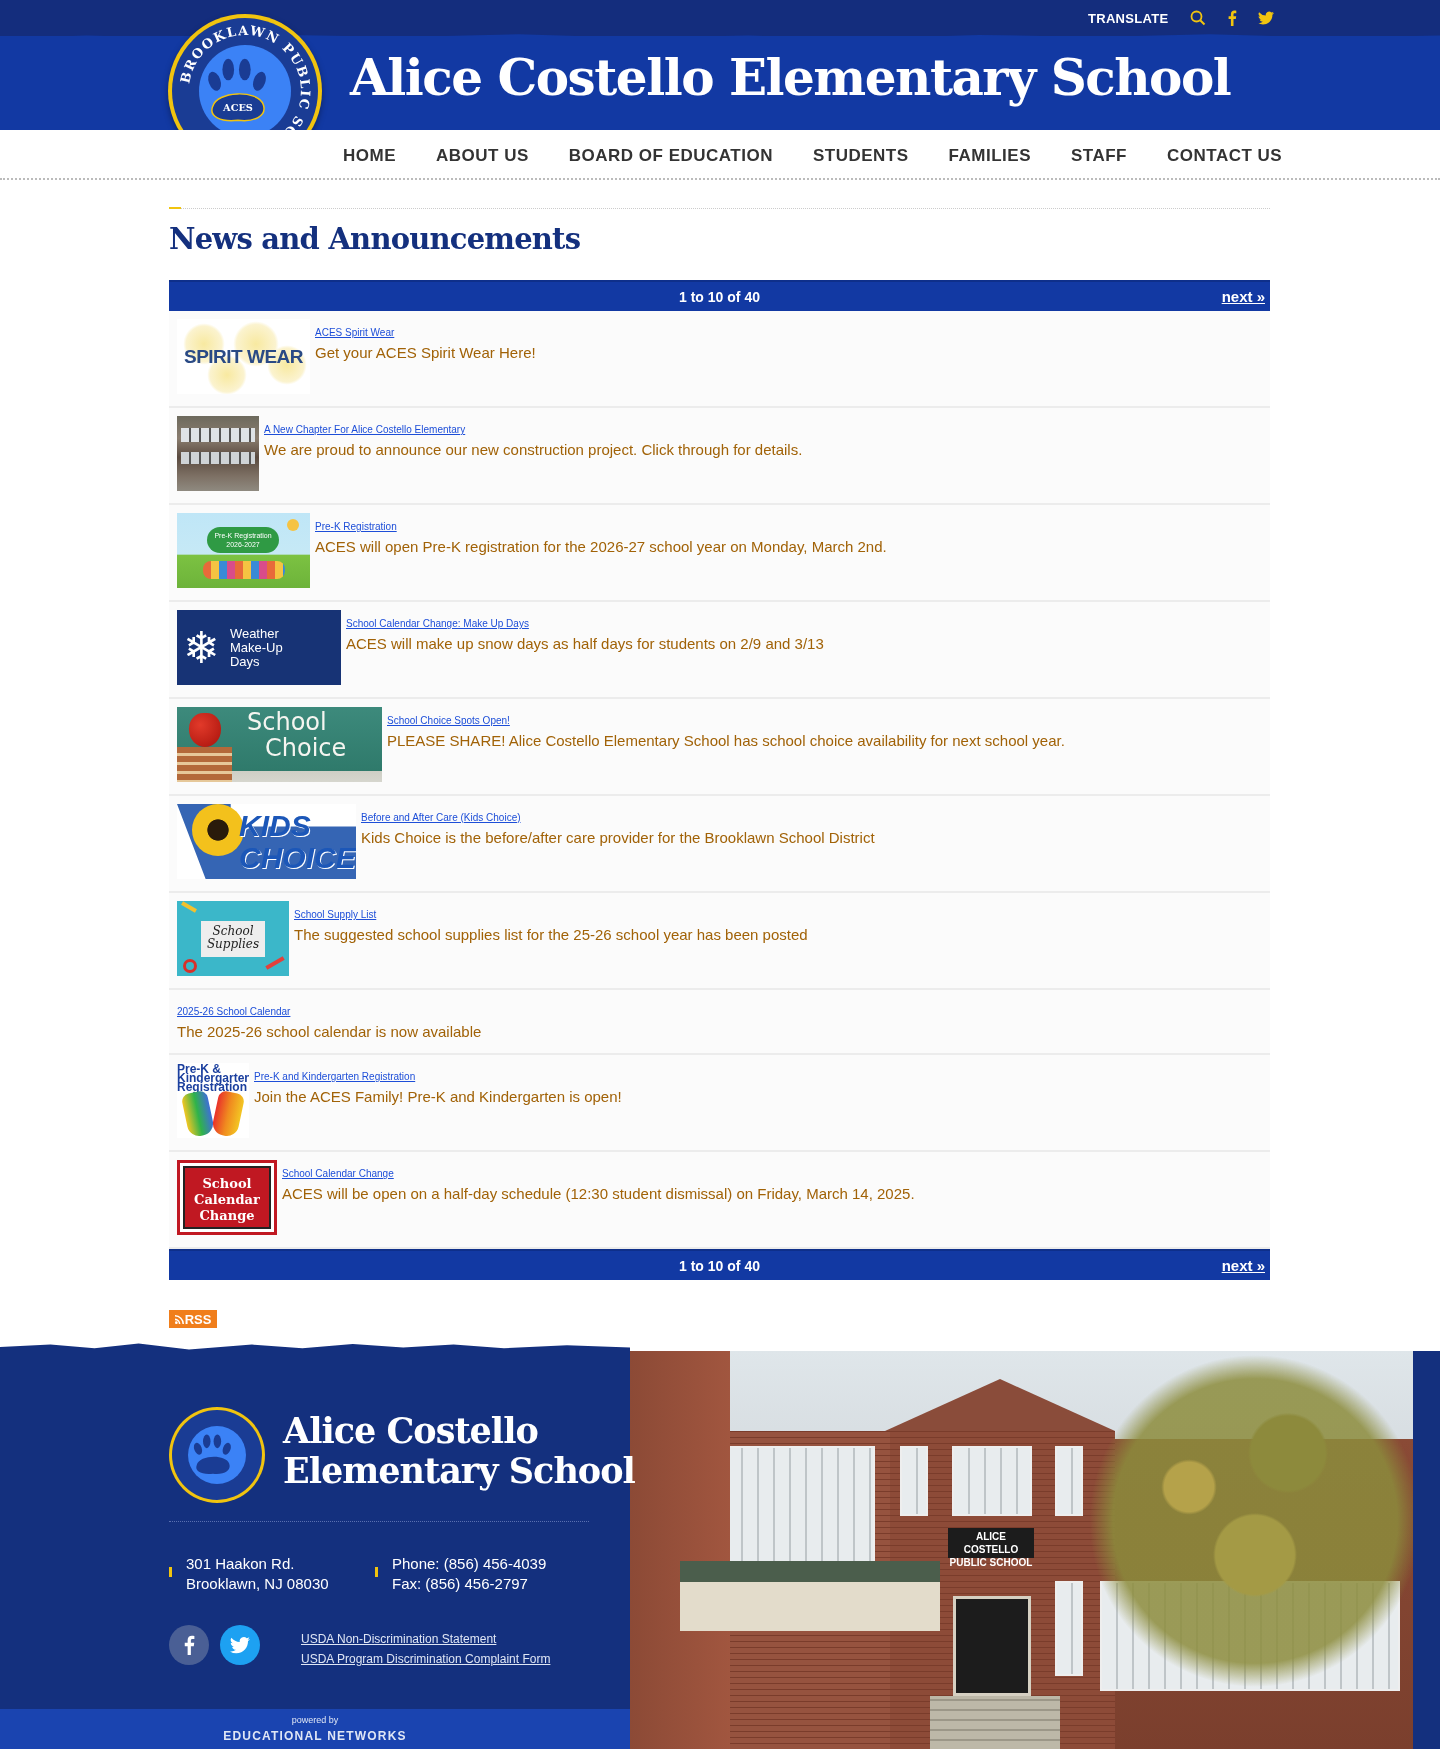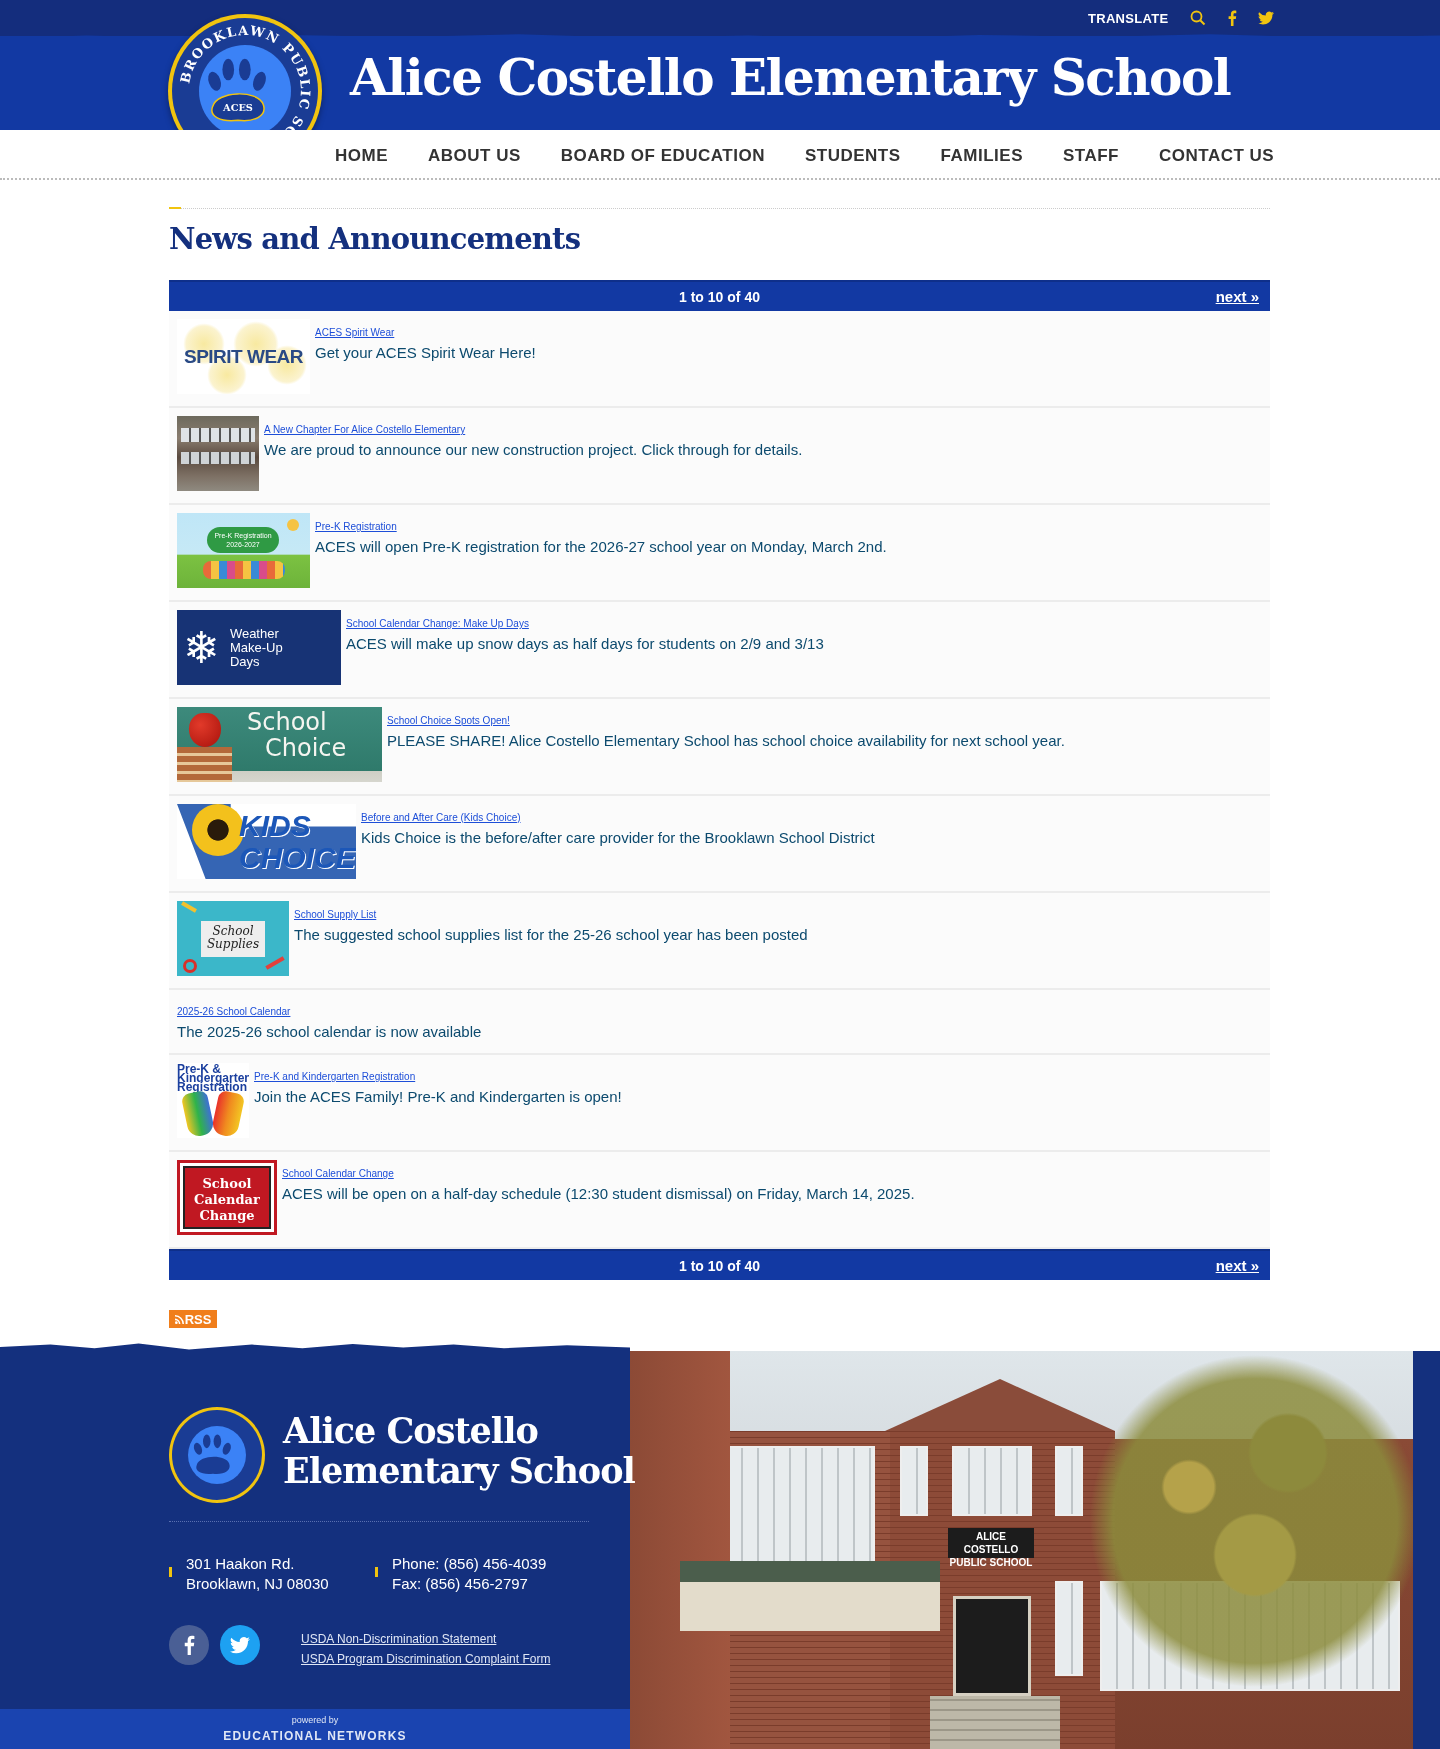--- a/index.html
+++ b/index.html
@@ -18,40 +18,40 @@
 
   .logo { position: absolute; left: 168px; top: 14px; width: 154px; height: 154px; border-radius: 50%;
     background: #f1c40f; padding: 4px; box-shadow: 0 3px 6px rgba(0,0,0,0.35); }
   .logo-inner { width: 100%; height: 100%; border-radius: 50%; background: #1a3c94; position: relative; display: flex; align-items: center; justify-content: center; }
   .logo-ring-text { position: absolute; inset: 0; }
   .logo-core { width: 92px; height: 92px; border-radius: 50%; background: #3b82f6; display: flex; align-items: center; justify-content: flex-start; }
 
   .site-title { position: absolute; left: 350px; top: 48px; color: #fff; font-family: "DejaVu Serif", serif; font-weight: bold; font-size: 50px; letter-spacing: -1.5px; white-space: nowrap; }
 
   .main-nav { position: absolute; top: 130px; left: 0; width: 1440px; height: 50px; background: #fff; border-bottom: 2px dotted #bbb; }
-  .main-nav ul { list-style: none; display: flex; position: absolute; left: 335px; top: 16px; }
+  .main-nav ul { list-style: none; display: flex; position: absolute; left: 343px; top: 16px; }
   .main-nav li { font-family: "Liberation Sans", sans-serif; font-weight: bold; font-size: 17px; color: #333; margin-right: 40px; letter-spacing: 0.5px; cursor: pointer; }
 
   
   .content { position: absolute; left: 169px; top: 208px; width: 1101px; }
   .title-rule { position: relative; height: 2px; border-top: 1px dotted #ccc; margin-left: 0; }
   .title-rule::before { content: ""; position: absolute; left: 0; top: -2px; width: 12px; height: 2px; background: #f1c40f; }
   .page-title { font-family: "DejaVu Serif", serif; font-weight: bold; font-size: 29px; color: #14307e; letter-spacing: -0.8px; margin-top: 12px; height: 46px; }
 
   .pager { position: relative; height: 31px; background: #1239a3; border-top: 2px solid #0e2f8a; color: #fff; font-family: "Liberation Sans", sans-serif; font-weight: bold; font-size: 14px; display: flex; align-items: center; justify-content: center; }
-  .pager .next { position: absolute; right: 11px; color: #fff; text-decoration: underline; font-size: 15px; cursor: pointer; }
+  .pager .next { position: absolute; right: 5px; color: #fff; text-decoration: underline; font-size: 15px; cursor: pointer; }
   .pager.top { margin-top: 12px; }
 
   .news-list { list-style: none; }
   .news-item { display: flex; background: #fbfbfb; border-bottom: 2px solid #ececec; padding: 8px 8px 0 8px; height: 97px; }
   .news-item.no-thumb { height: 65px; }
   .thumb { flex: none; height: 75px; margin-right: 5px; position: relative; overflow: hidden; }
   .news-text { padding-top: 2px; }
   .news-title { font-family: "Liberation Sans", sans-serif; font-size: 10px; color: #1d4ed8; text-decoration: underline; display: inline-block; margin-bottom: 6px; cursor: pointer; }
-  .news-desc { font-family: "Liberation Sans", sans-serif; font-size: 15px; color: #0c4a6e; }
+  .news-desc { font-family: "Liberation Sans", sans-serif; font-size: 15px; color: #a16207; }
 
   
   .t-spirit { width: 133px; background: #fff; display: flex; align-items: center; justify-content: center; }
   .t-spirit .burst { position: absolute; border-radius: 50%; background: radial-gradient(circle, #f8e9a0 0%, #fbf3cf 60%, transparent 70%); }
   .t-spirit span { position: relative; font-family: "Liberation Sans", sans-serif; font-weight: bold; font-size: 19px; color: #2a4a85; letter-spacing: -0.5px; }
   .t-building { width: 82px; background: linear-gradient(#6d6a5d 0%, #8a7d6f 30%, #5a4a3f 55%, #7d7064 80%, #8f8a80 100%); }
   .t-building::before { content: ""; position: absolute; left: 4px; top: 12px; width: 74px; height: 14px; background: repeating-linear-gradient(90deg, #dfe3e6 0 8px, #555 8px 10px); }
   .t-building::after { content: ""; position: absolute; left: 4px; top: 36px; width: 74px; height: 12px; background: repeating-linear-gradient(90deg, #cfd3d6 0 8px, #555 8px 10px); }
   .t-prek { width: 133px; background: linear-gradient(#bfe6f7 0%, #c6e9f6 55%, #7cc242 56%, #6db33a 100%); }
   .t-prek .pill { position: absolute; left: 30px; top: 14px; width: 72px; height: 26px; border-radius: 13px; background: #2f9a44; color: #fff; font-size: 7px; text-align: center; padding-top: 4px; font-family: "Liberation Sans", sans-serif; line-height: 9px; }

